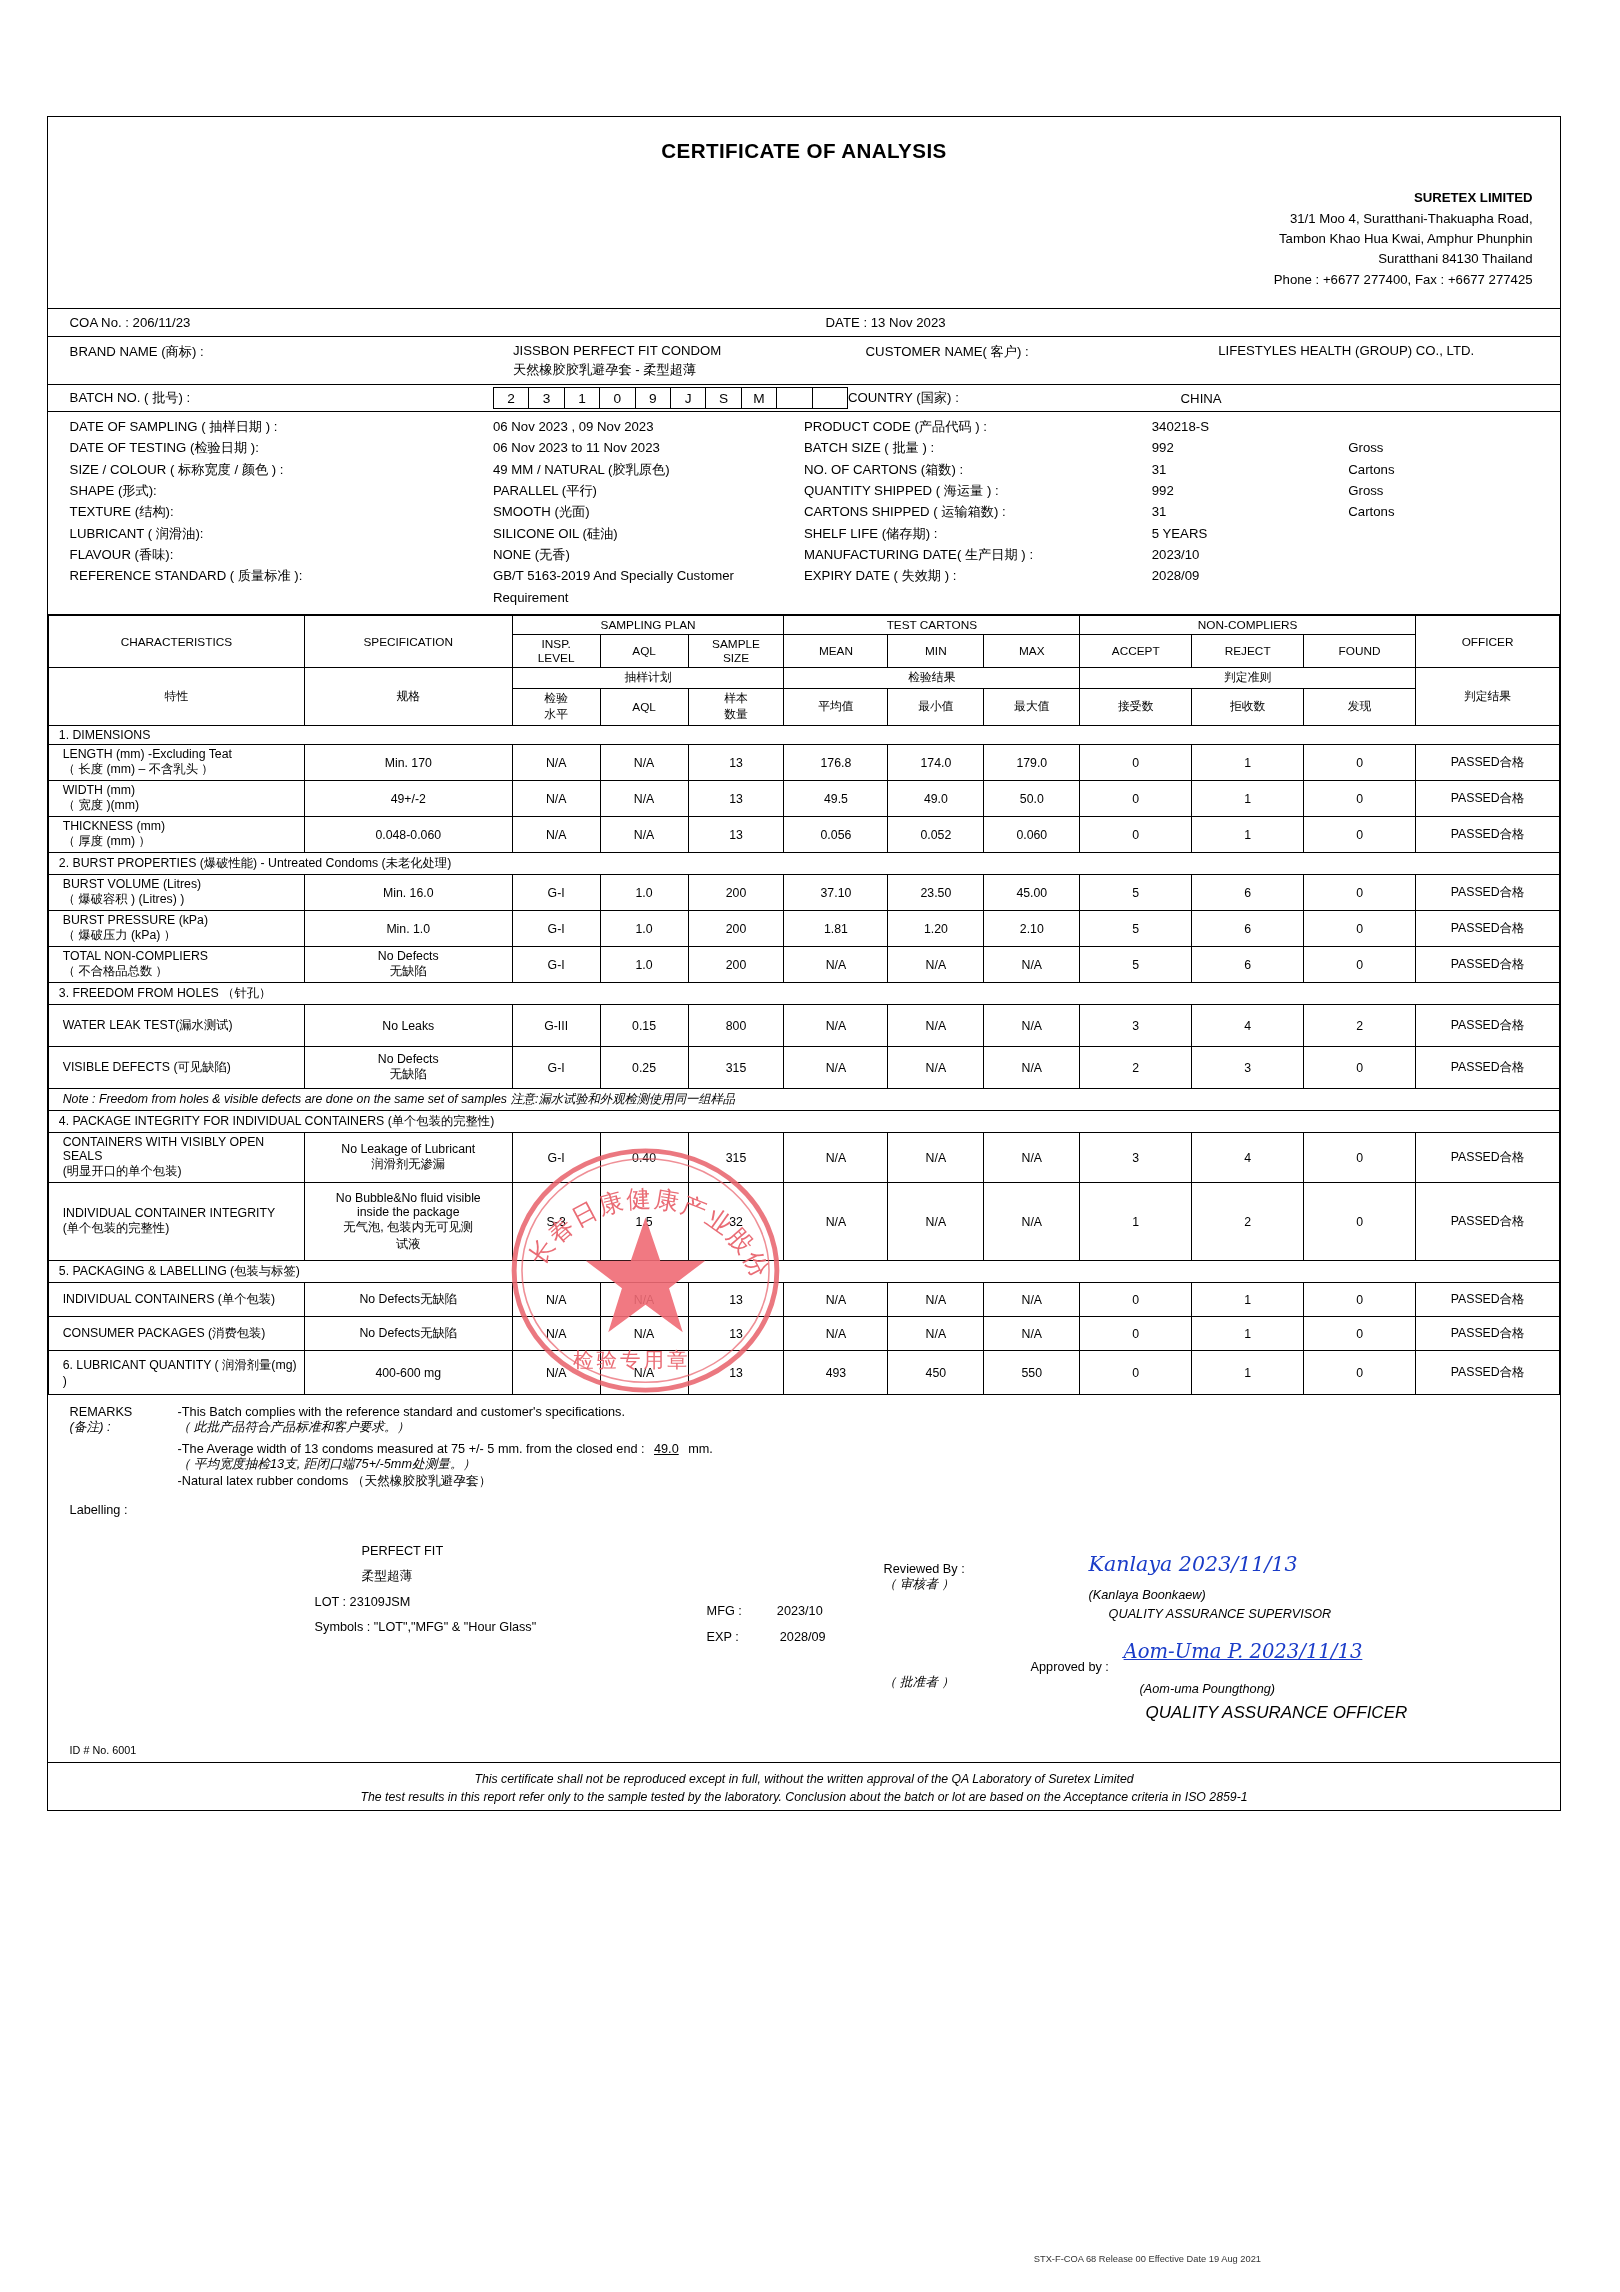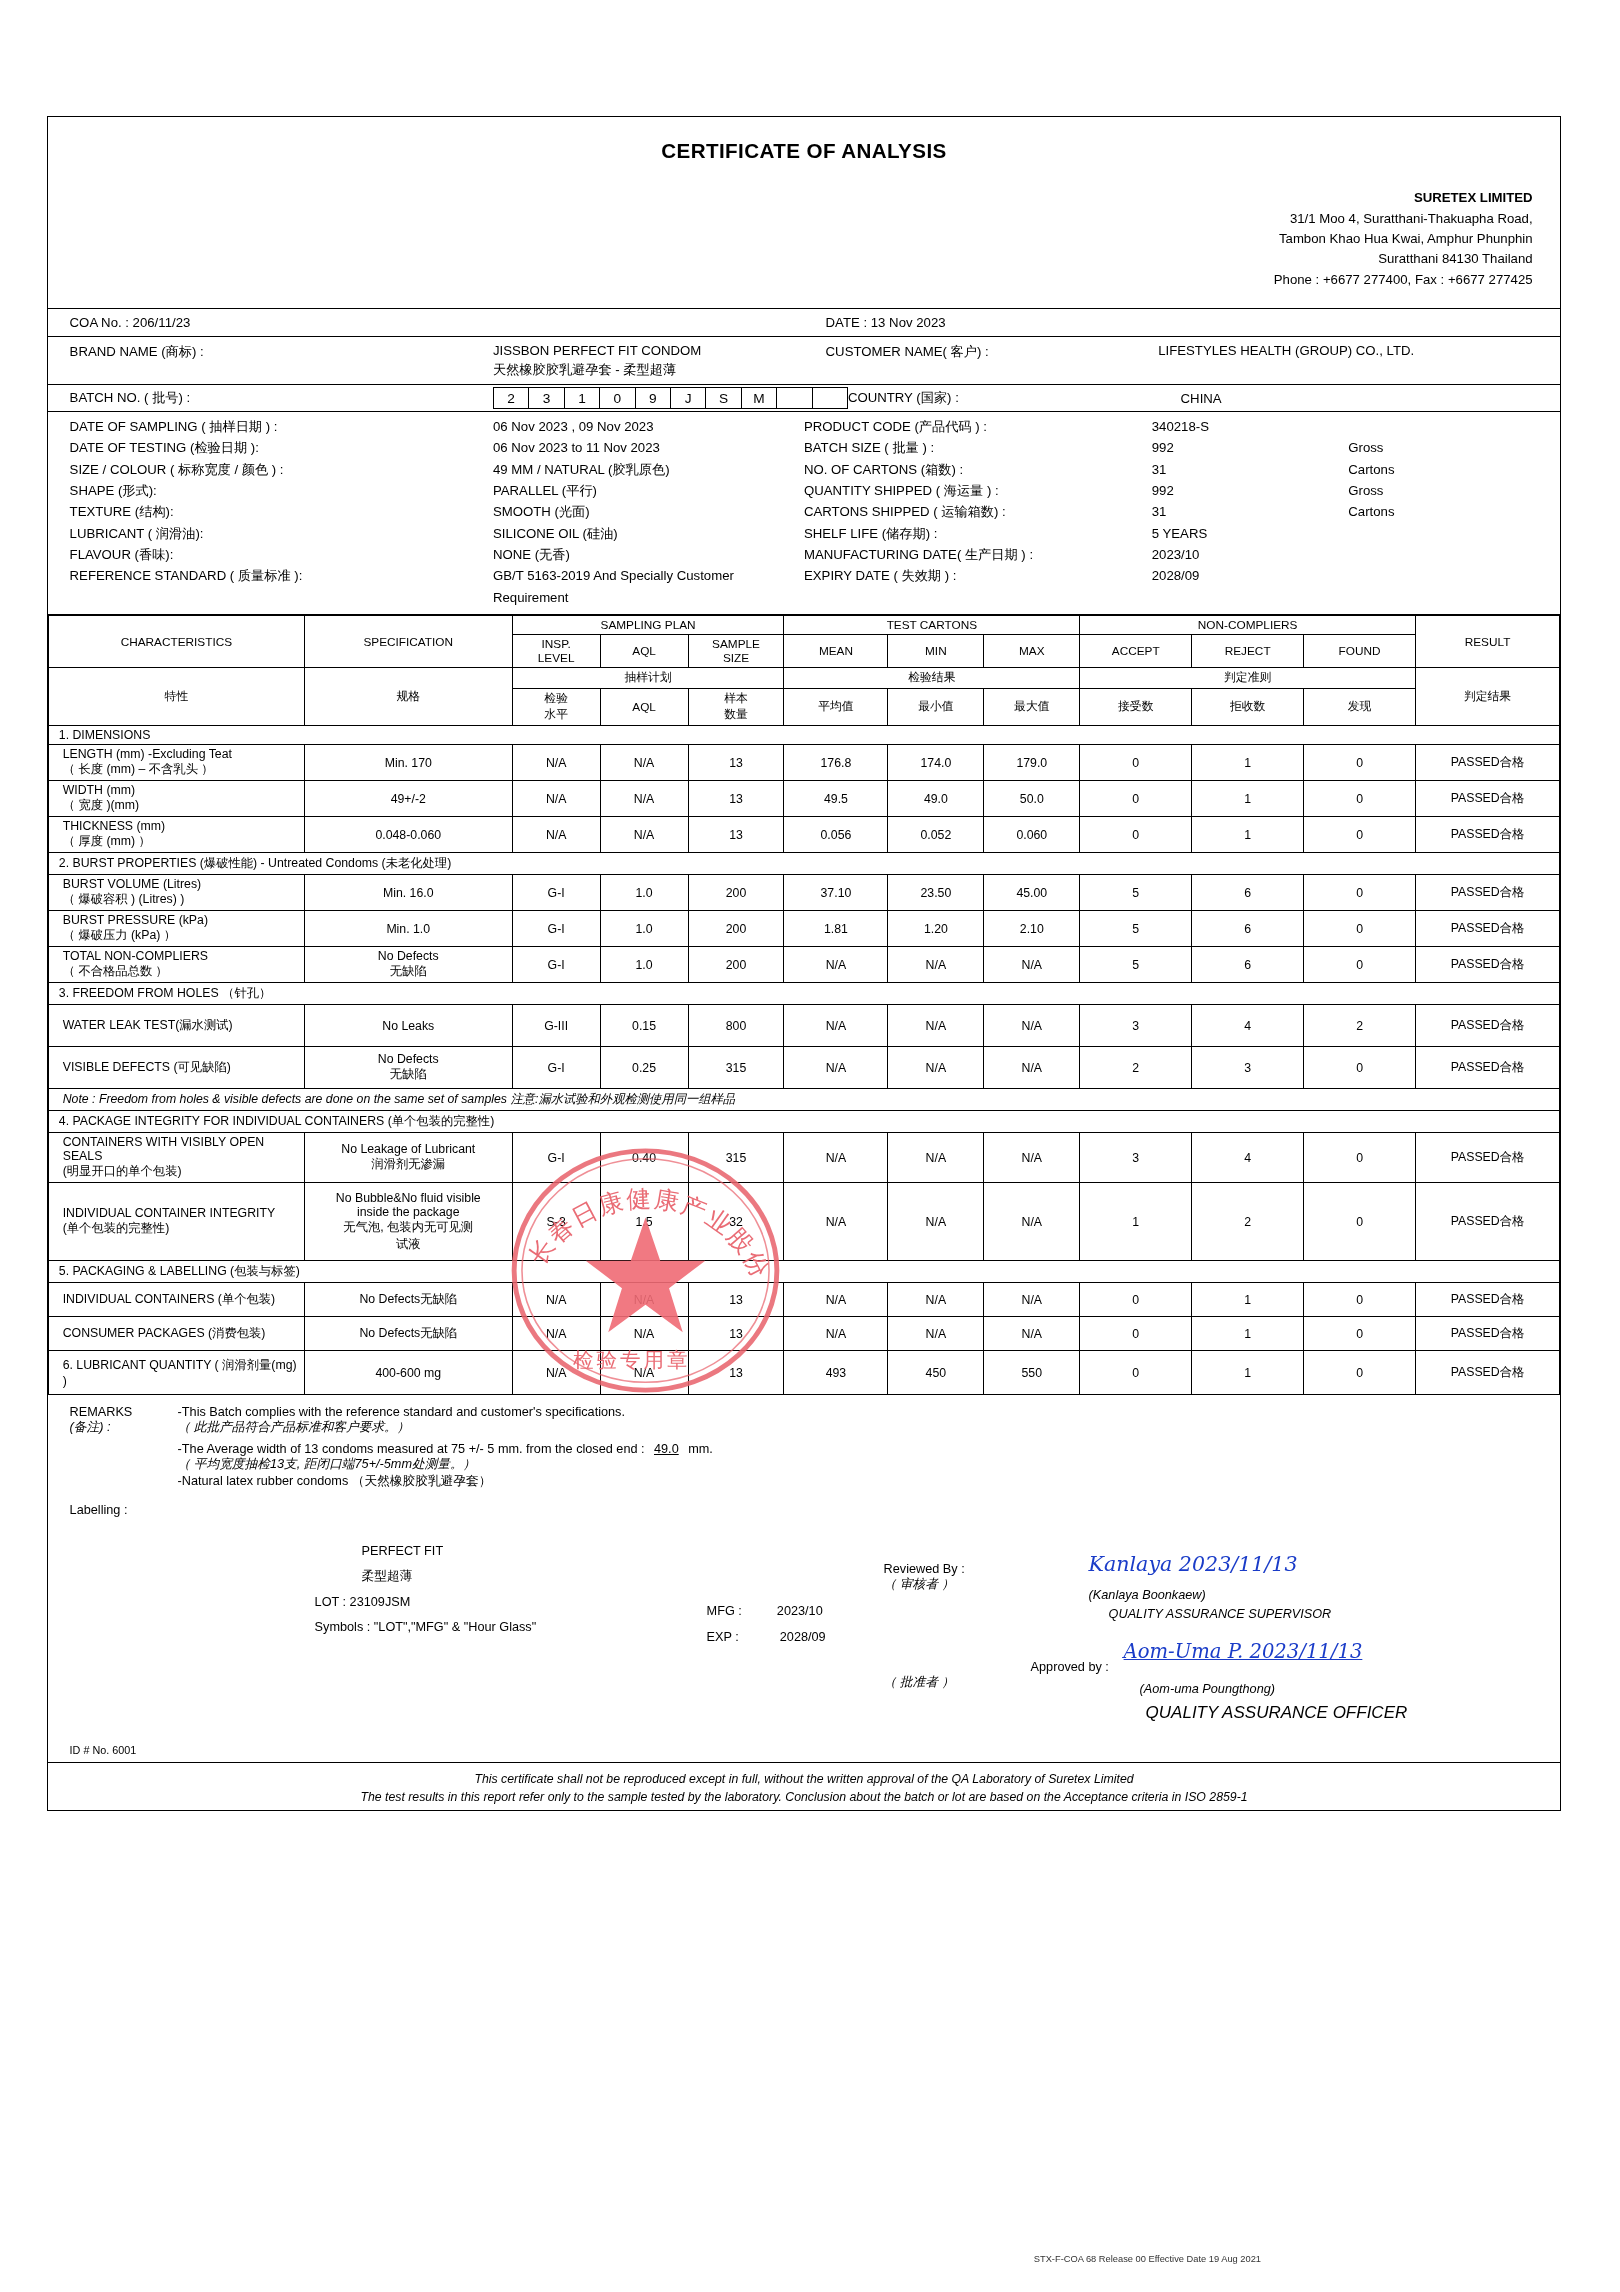--- a/index.html
+++ b/index.html
@@ -8,21 +8,21 @@
   .sheet{position:absolute;left:47px;top:116px;width:1514px;border:1.5px solid #000;box-sizing:border-box;}
   .title{text-align:center;font-weight:bold;font-size:20.6px;letter-spacing:0.4px;margin-top:21.6px;}
   .title2{text-align:center;font-weight:bold;font-size:19.6px;margin-top:5.9px;}
   .addr{text-align:right;font-size:13.2px;line-height:1.55;padding:25.5px 27.4px 0 0;}
   .addr .co{font-weight:bold;}
   table{border-collapse:collapse;width:100%;}
   td,th{border:1px solid #000;font-size:12.7px;vertical-align:middle;padding:2px 3.9px;}
   .coa-bar{display:flex;border-top:1.2px solid #000;border-bottom:1.2px solid #000;font-size:13.2px;}
   .coa-bar .l{flex:0 0 50%;padding:5.9px 0 5.9px 21.6px;}
   .coa-bar .r{flex:0 0 50%;padding:5.9px 0 5.9px 0;}
-  .brandbox{display:flex;border-bottom:1.2px solid #000;}
+  .brandbox{display:flex;border-bottom:1.2px solid #000;gap:20px;}
   .brandbox .c1{flex:0 0 28%;padding:5.9px 0 5.9px 21.6px;font-size:13.2px;}
   .brandbox .c2{flex:0 0 22%;font-size:13.2px;line-height:1.5;padding:3.9px 0;}
   .brandbox .c3{flex:0 0 22%;font-size:13.2px;padding:5.9px 0;}
   .brandbox .c4{flex:1;font-size:13.2px;padding:5.9px 0;}
   .batchrow{display:flex;border-bottom:1.2px solid #000;align-items:center;}
   .batchrow .c1{flex:0 0 28%;padding:3.9px 0 3.9px 21.6px;font-size:13.2px;}
   .batchrow .c2{flex:0 0 22%;}
   .batchrow .c3{flex:0 0 22%;font-size:13.2px;}
   .batchrow .c4{flex:1;font-size:13.2px;}
   .batchcells{display:flex;border:1px solid #000;width:353px;}
@@ -203,21 +203,21 @@
           <col style="width:7%">
         <col style="width:9%">
       </colgroup>
       <tbody>
           <tr class="hrow">
         <td rowspan="2">CHARACTERISTICS</td>
         <td rowspan="2">SPECIFICATION</td>
         <td colspan="3">SAMPLING PLAN</td>
         <td colspan="3">TEST CARTONS</td>
         <td colspan="3">NON-COMPLIERS</td>
-        <td rowspan="2">RESULT</td>
+        <td rowspan="2">OFFICER</td>
       </tr>
       <tr class="hrow">
         <td class="small">INSP.<br>LEVEL</td>
         <td>AQL</td>
         <td class="small">SAMPLE<br>SIZE</td>
         <td>MEAN</td>
         <td>MIN</td>
         <td>MAX</td>
         <td>ACCEPT</td>
         <td>REJECT</td>

